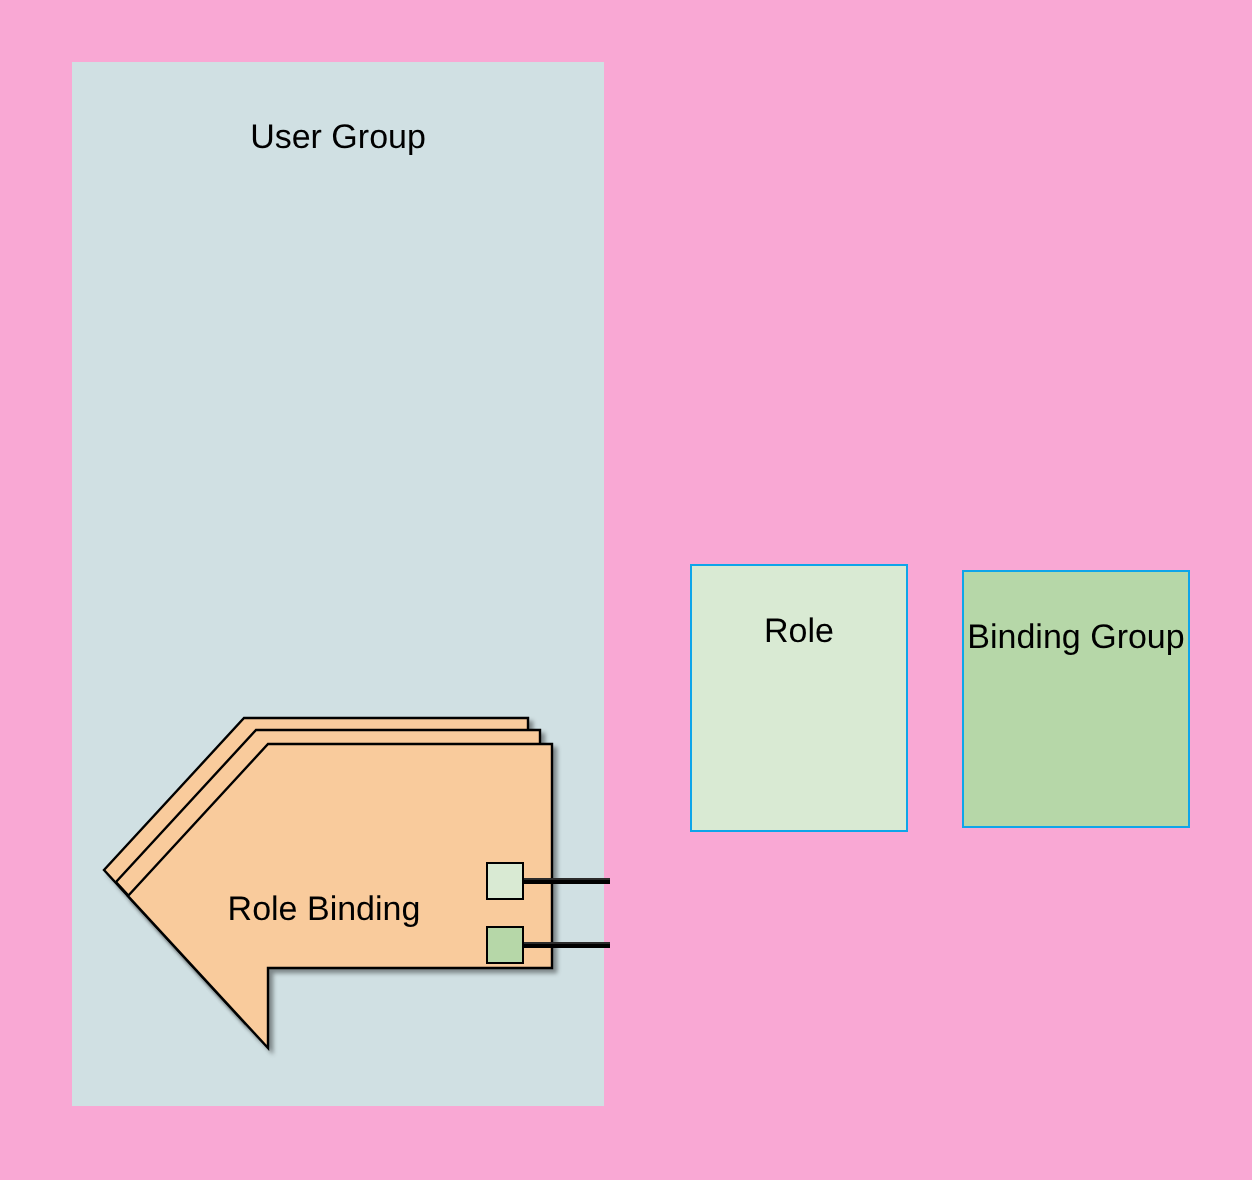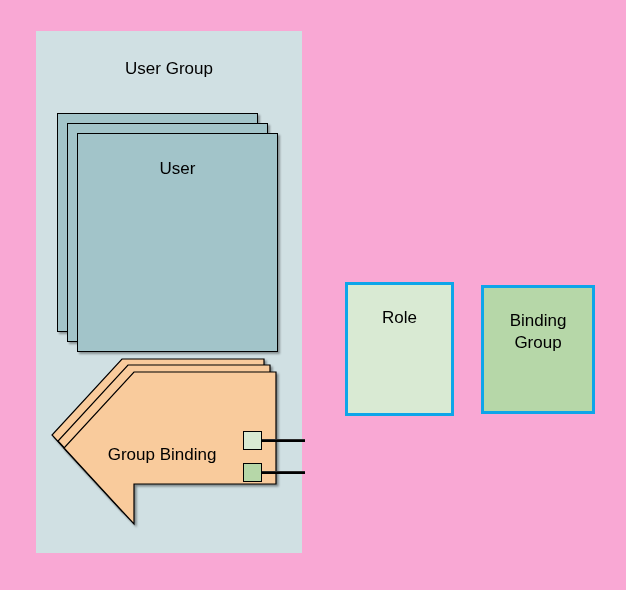--- a/index.html
+++ b/index.html
@@ -111,21 +111,21 @@
     background: #000000;
     border-top: 1px solid #2b2b2b;
     box-sizing: border-box;
   }
   .connector.role-line     { left: 261px; top: 439px; width: 44px; }
   .connector.resource-line { left: 261px; top: 471px; width: 44px; }
 
   
   .box {
     position: absolute;
-    border: 3px solid #0ea5e9;
+    border: 1px solid #0ea5e9;
     box-sizing: border-box;
     font-size: 17px;
     color: #000000;
     line-height: 22px;
   }
   .box .box-label {
     display: block;
     padding-top: 22px;
     text-align: center;
   }
@@ -146,42 +146,36 @@
 </style>
 </head>
 <body>
 
 <div id="canvas">
 
   <div class="group-panel">
     <div class="group-title">User Group</div>
   </div>
 
-  <div class="user-stack">
-    <div class="user-card c1"></div>
-    <div class="user-card c2"></div>
-    <div class="user-card c3"></div>
-    <div class="user-label">User</div>
-  </div>
 
   <div class="binding-stack">
     <svg class="arrow-svg" width="232" height="160">
       <defs>
         <filter id="dropsh" x="-20%" y="-20%" width="150%" height="150%">
           <feDropShadow dx="2" dy="2" stdDeviation="1" flood-color="#000000" flood-opacity="0.4"></feDropShadow>
         </filter>
       </defs>
 
       <polygon points="70,0 212,0 212,112 70,112 70,152 0,76 70,0" transform="translate(0,-8)" fill="#f9cb9c" stroke="#000000" stroke-width="1.2" filter="url(#dropsh)"></polygon>
 
       <polygon points="70,0 212,0 212,112 70,112 70,152 0,76 70,0" transform="translate(6,-2)" fill="#f9cb9c" stroke="#000000" stroke-width="1.2" filter="url(#dropsh)"></polygon>
 
       <polygon points="70,0 212,0 212,112 70,112 70,152 0,76 70,0" transform="translate(12,5)" fill="#f9cb9c" stroke="#000000" stroke-width="1.2" filter="url(#dropsh)"></polygon>
     </svg>
-    <div class="binding-label">Group Binding</div>
+    <div class="binding-label">Role Binding</div>
   </div>
 
   <div class="connector role-line"></div>
   <div class="connector resource-line"></div>
 
   <div class="chip role-chip"></div>
   <div class="chip resource-chip"></div>
 
   <div class="box role-box">
     <span class="box-label">Role</span>

